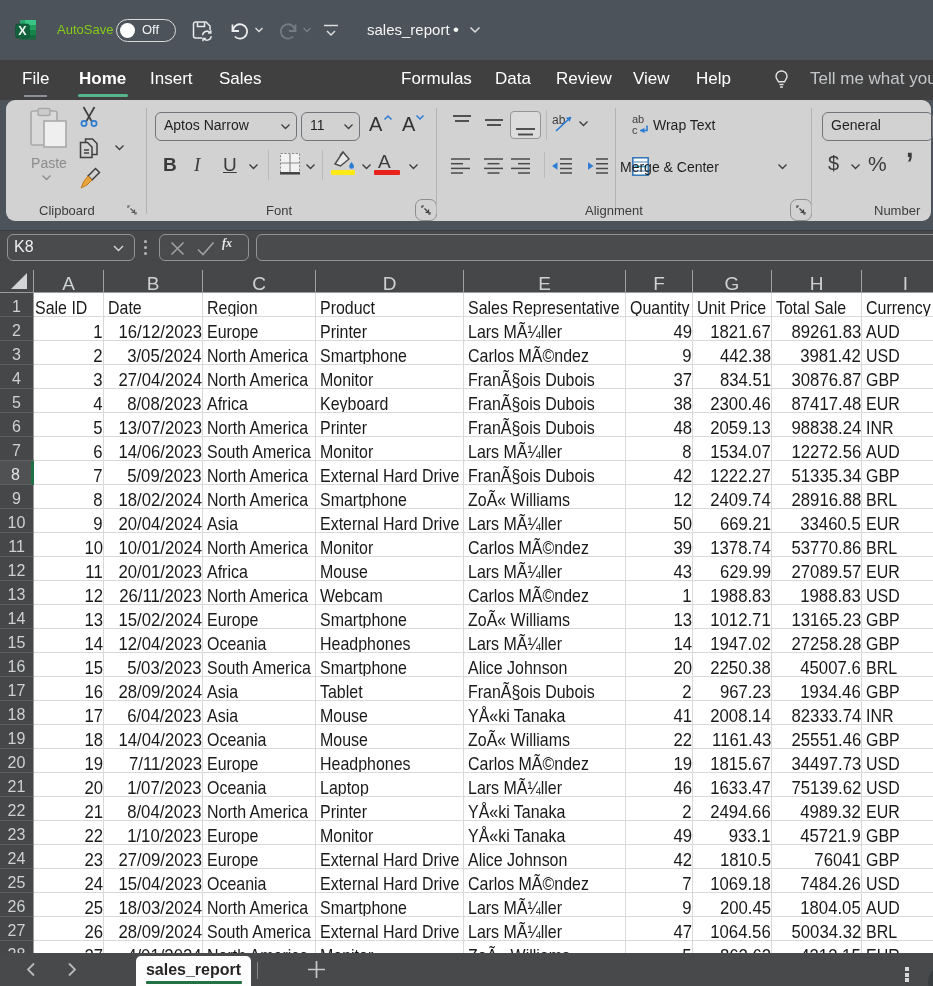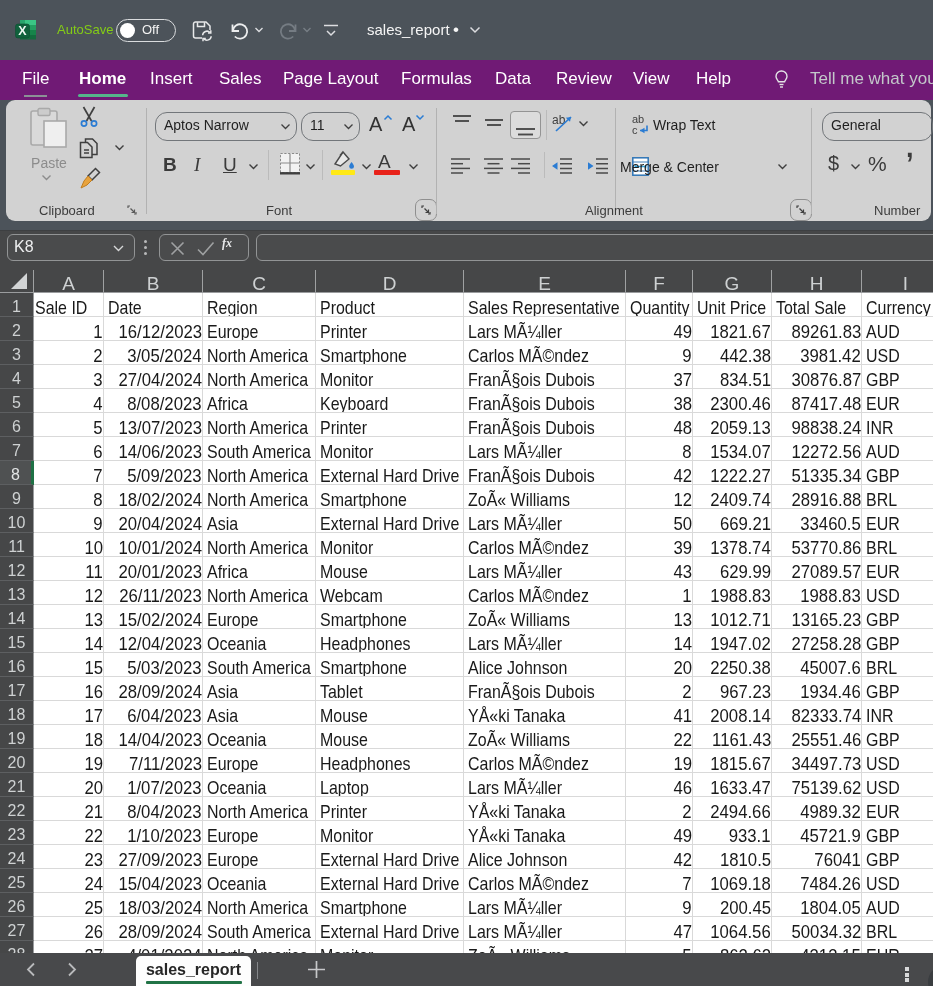--- a/index.html
+++ b/index.html
@@ -1,30 +1,30 @@
 <!DOCTYPE html>
 <html><head><meta charset="utf-8">
 <style>
 html,body{margin:0;padding:0;width:933px;height:986px;overflow:hidden;background:#fff;
 font-family:"Liberation Sans",sans-serif;}
 .abs{position:absolute;}
 #app{position:relative;width:933px;height:986px;background:#4c535a;}
 
 #titlebar{left:0;top:0;width:933px;height:60px;background:#4c535a;}
-#menubar{left:0;top:60px;width:933px;height:40px;background:#701a75;}
+#menubar{left:0;top:60px;width:933px;height:40px;background:#404040;}
 .mtab{position:absolute;top:0;height:40px;line-height:38px;color:#fff;font-size:17px;white-space:nowrap;}
 .tm{color:#c3c7ca;}
 
 #ribbon{left:0;top:100px;width:933px;height:131px;background:#4c535a;}
 #ribbonpanel{position:absolute;left:0;top:0;width:933px;height:121px;}
 #ribbonbg{position:absolute;left:6px;top:0;width:925px;height:121px;background:#d2d2d2;border-radius:9px;}
 .gsep{position:absolute;top:8px;height:106px;width:1px;background:#b2b2b2;}
 .glabel{position:absolute;top:103px;font-size:13px;color:#3c3c3c;}
 .launch{position:absolute;width:12px;height:12px;}
-.combo{position:absolute;border:1px solid #72767a;border-radius:12px;box-sizing:border-box;color:#1f1f1f;font-size:14px;}
+.combo{position:absolute;border:1px solid #72767a;border-radius:6px;box-sizing:border-box;color:#1f1f1f;font-size:14px;}
 .rtxt{position:absolute;font-size:14px;color:#1f1f1f;}
 
 #fxbar{left:0;top:231px;width:933px;height:39px;background:#464748;}
 .fxbox{position:absolute;top:3px;height:27px;border:1px solid #929495;border-radius:6px;box-sizing:border-box;background:#4a4b4c;}
 
 #grid{left:0;top:270px;width:933px;height:700px;background:#fff;overflow:hidden;}
 table{table-layout:fixed;border-collapse:separate;border-spacing:0;width:950px;}
 td,th{padding:0;margin:0;box-sizing:border-box;overflow:hidden;white-space:nowrap;}
 th{height:23px;background:#464748;border-right:1px solid #9fa1a2;border-bottom:1px solid #9a9c9e;
 font-weight:normal;color:#ced1d2;font-size:19px;line-height:21px;}
@@ -92,21 +92,20 @@
       </svg>
 </div>
 
 <div class="abs" id="menubar">
  <div class="mtab" style="left:22px;">File</div>
  <div class="mtab" style="left:79px;font-weight:bold;">Home</div>
  <div class="abs" style="left:78px;top:34px;width:50px;height:3px;background:#55b68b;border-radius:2px;"></div>
  <div class="abs" style="left:24px;top:35px;width:23px;height:1.5px;background:#8b9196;"></div>
  <div class="mtab" style="left:150px;">Insert</div>
  <div class="mtab" style="left:219px;">Sales</div>
- <div class="mtab" style="left:283px;">Page Layout</div>
  <div class="mtab" style="left:401px;">Formulas</div>
  <div class="mtab" style="left:495px;">Data</div>
  <div class="mtab" style="left:556px;">Review</div>
  <div class="mtab" style="left:633px;">View</div>
  <div class="mtab" style="left:696px;">Help</div>
  <svg class="abs" style="left:773px;top:8px" width="17" height="24" viewBox="0 0 17 24" fill="none" stroke="#e3e4e6" stroke-width="1.4">
   <path d="M3 8.5 a5.5 5.5 0 1 1 11 0 c0 2.5-2 3.5-2.4 5.2 h-6.2 C5 12 3 11 3 8.5 z"></path>
   <path d="M6.5 16.5 h4"></path>
         <path d="M7 19 h3"></path>
  </svg>

